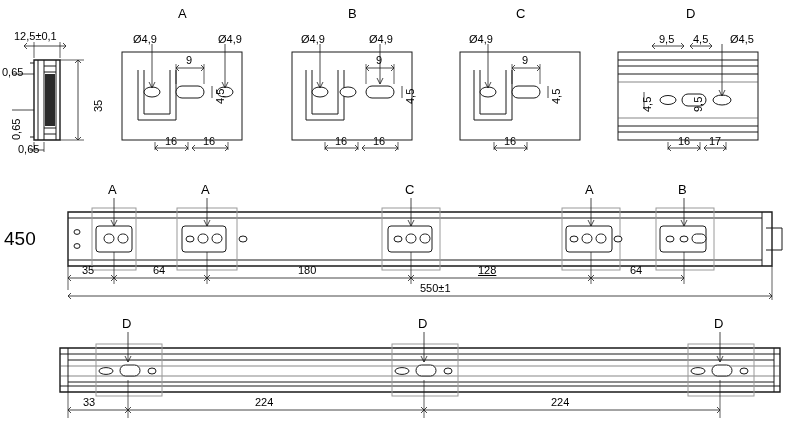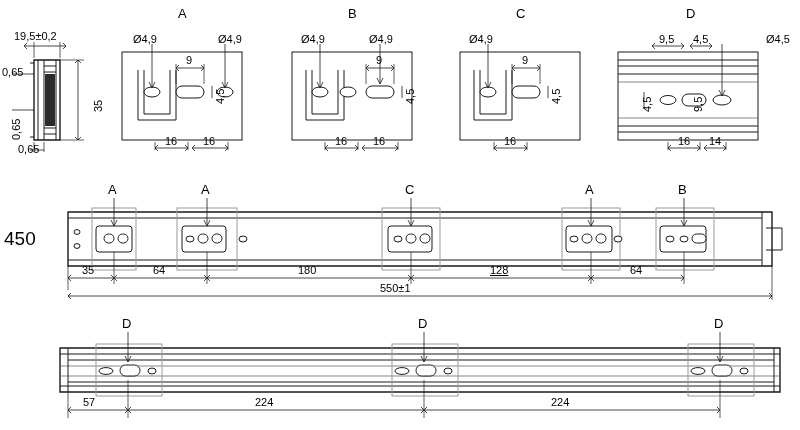--- a/index.html
+++ b/index.html
@@ -332,21 +332,21 @@
       <path class="dim" d="M427 407 L424 410 L427 413"></path>
       <path class="dim" d="M717 407 L720 410 L717 413"></path>
     </g>
   </svg>
 
   <div class="lbl sec" style="left:178px;top:6px;">A</div>
   <div class="lbl sec" style="left:348px;top:6px;">B</div>
   <div class="lbl sec" style="left:516px;top:6px;">C</div>
   <div class="lbl sec" style="left:686px;top:6px;">D</div>
 
-  <div class="lbl" style="left:14px;top:30px;">19,5±0,2</div>
+  <div class="lbl" style="left:14px;top:30px;">12,5±0,1</div>
   <div class="lbl rot" style="left:92px;top:112px;transform:rotate(-90deg);">35</div>
   <div class="lbl" style="left:2px;top:66px;">0,65</div>
   <div class="lbl rot" style="left:10px;top:140px;transform:rotate(-90deg);">0,65</div>
   <div class="lbl" style="left:18px;top:143px;">0,65</div>
 
   <div class="lbl" style="left:133px;top:33px;">Ø4,9</div>
   <div class="lbl" style="left:218px;top:33px;">Ø4,9</div>
   <div class="lbl" style="left:186px;top:54px;">9</div>
   <div class="lbl rot" style="left:214px;top:104px;transform:rotate(-90deg);">4,5</div>
   <div class="lbl" style="left:165px;top:135px;">16</div>
@@ -359,42 +359,42 @@
   <div class="lbl" style="left:335px;top:135px;">16</div>
   <div class="lbl" style="left:373px;top:135px;">16</div>
 
   <div class="lbl" style="left:469px;top:33px;">Ø4,9</div>
   <div class="lbl" style="left:522px;top:54px;">9</div>
   <div class="lbl rot" style="left:550px;top:104px;transform:rotate(-90deg);">4,5</div>
   <div class="lbl" style="left:504px;top:135px;">16</div>
 
   <div class="lbl" style="left:659px;top:33px;">9,5</div>
   <div class="lbl" style="left:693px;top:33px;">4,5</div>
-  <div class="lbl" style="left:766px;top:33px;">Ø4,5</div>
+  <div class="lbl" style="left:730px;top:33px;">Ø4,5</div>
   <div class="lbl rot" style="left:641px;top:112px;transform:rotate(-90deg);">4,5</div>
   <div class="lbl rot" style="left:692px;top:112px;transform:rotate(-90deg);">9,5</div>
   <div class="lbl" style="left:678px;top:135px;">16</div>
-  <div class="lbl" style="left:709px;top:135px;">14</div>
+  <div class="lbl" style="left:709px;top:135px;">17</div>
 
   <div class="lbl big" style="left:4px;top:228px;">450</div>
 
   <div class="lbl sec" style="left:108px;top:182px;">A</div>
   <div class="lbl sec" style="left:201px;top:182px;">A</div>
   <div class="lbl sec" style="left:405px;top:182px;">C</div>
   <div class="lbl sec" style="left:585px;top:182px;">A</div>
   <div class="lbl sec" style="left:678px;top:182px;">B</div>
 
   <div class="lbl" style="left:82px;top:264px;">35</div>
   <div class="lbl" style="left:153px;top:264px;">64</div>
   <div class="lbl" style="left:298px;top:264px;">180</div>
-  <div class="lbl" style="left:490px;top:264px;text-decoration:underline;">128</div>
+  <div class="lbl" style="left:478px;top:264px;text-decoration:underline;">128</div>
   <div class="lbl" style="left:630px;top:264px;">64</div>
-  <div class="lbl" style="left:380px;top:282px;">550±1</div>
+  <div class="lbl" style="left:420px;top:282px;">550±1</div>
 
   <div class="lbl sec" style="left:122px;top:316px;">D</div>
   <div class="lbl sec" style="left:418px;top:316px;">D</div>
   <div class="lbl sec" style="left:714px;top:316px;">D</div>
 
-  <div class="lbl" style="left:83px;top:396px;">57</div>
+  <div class="lbl" style="left:83px;top:396px;">33</div>
   <div class="lbl" style="left:255px;top:396px;">224</div>
   <div class="lbl" style="left:551px;top:396px;">224</div>
 
 </div>
 
 </body></html>

